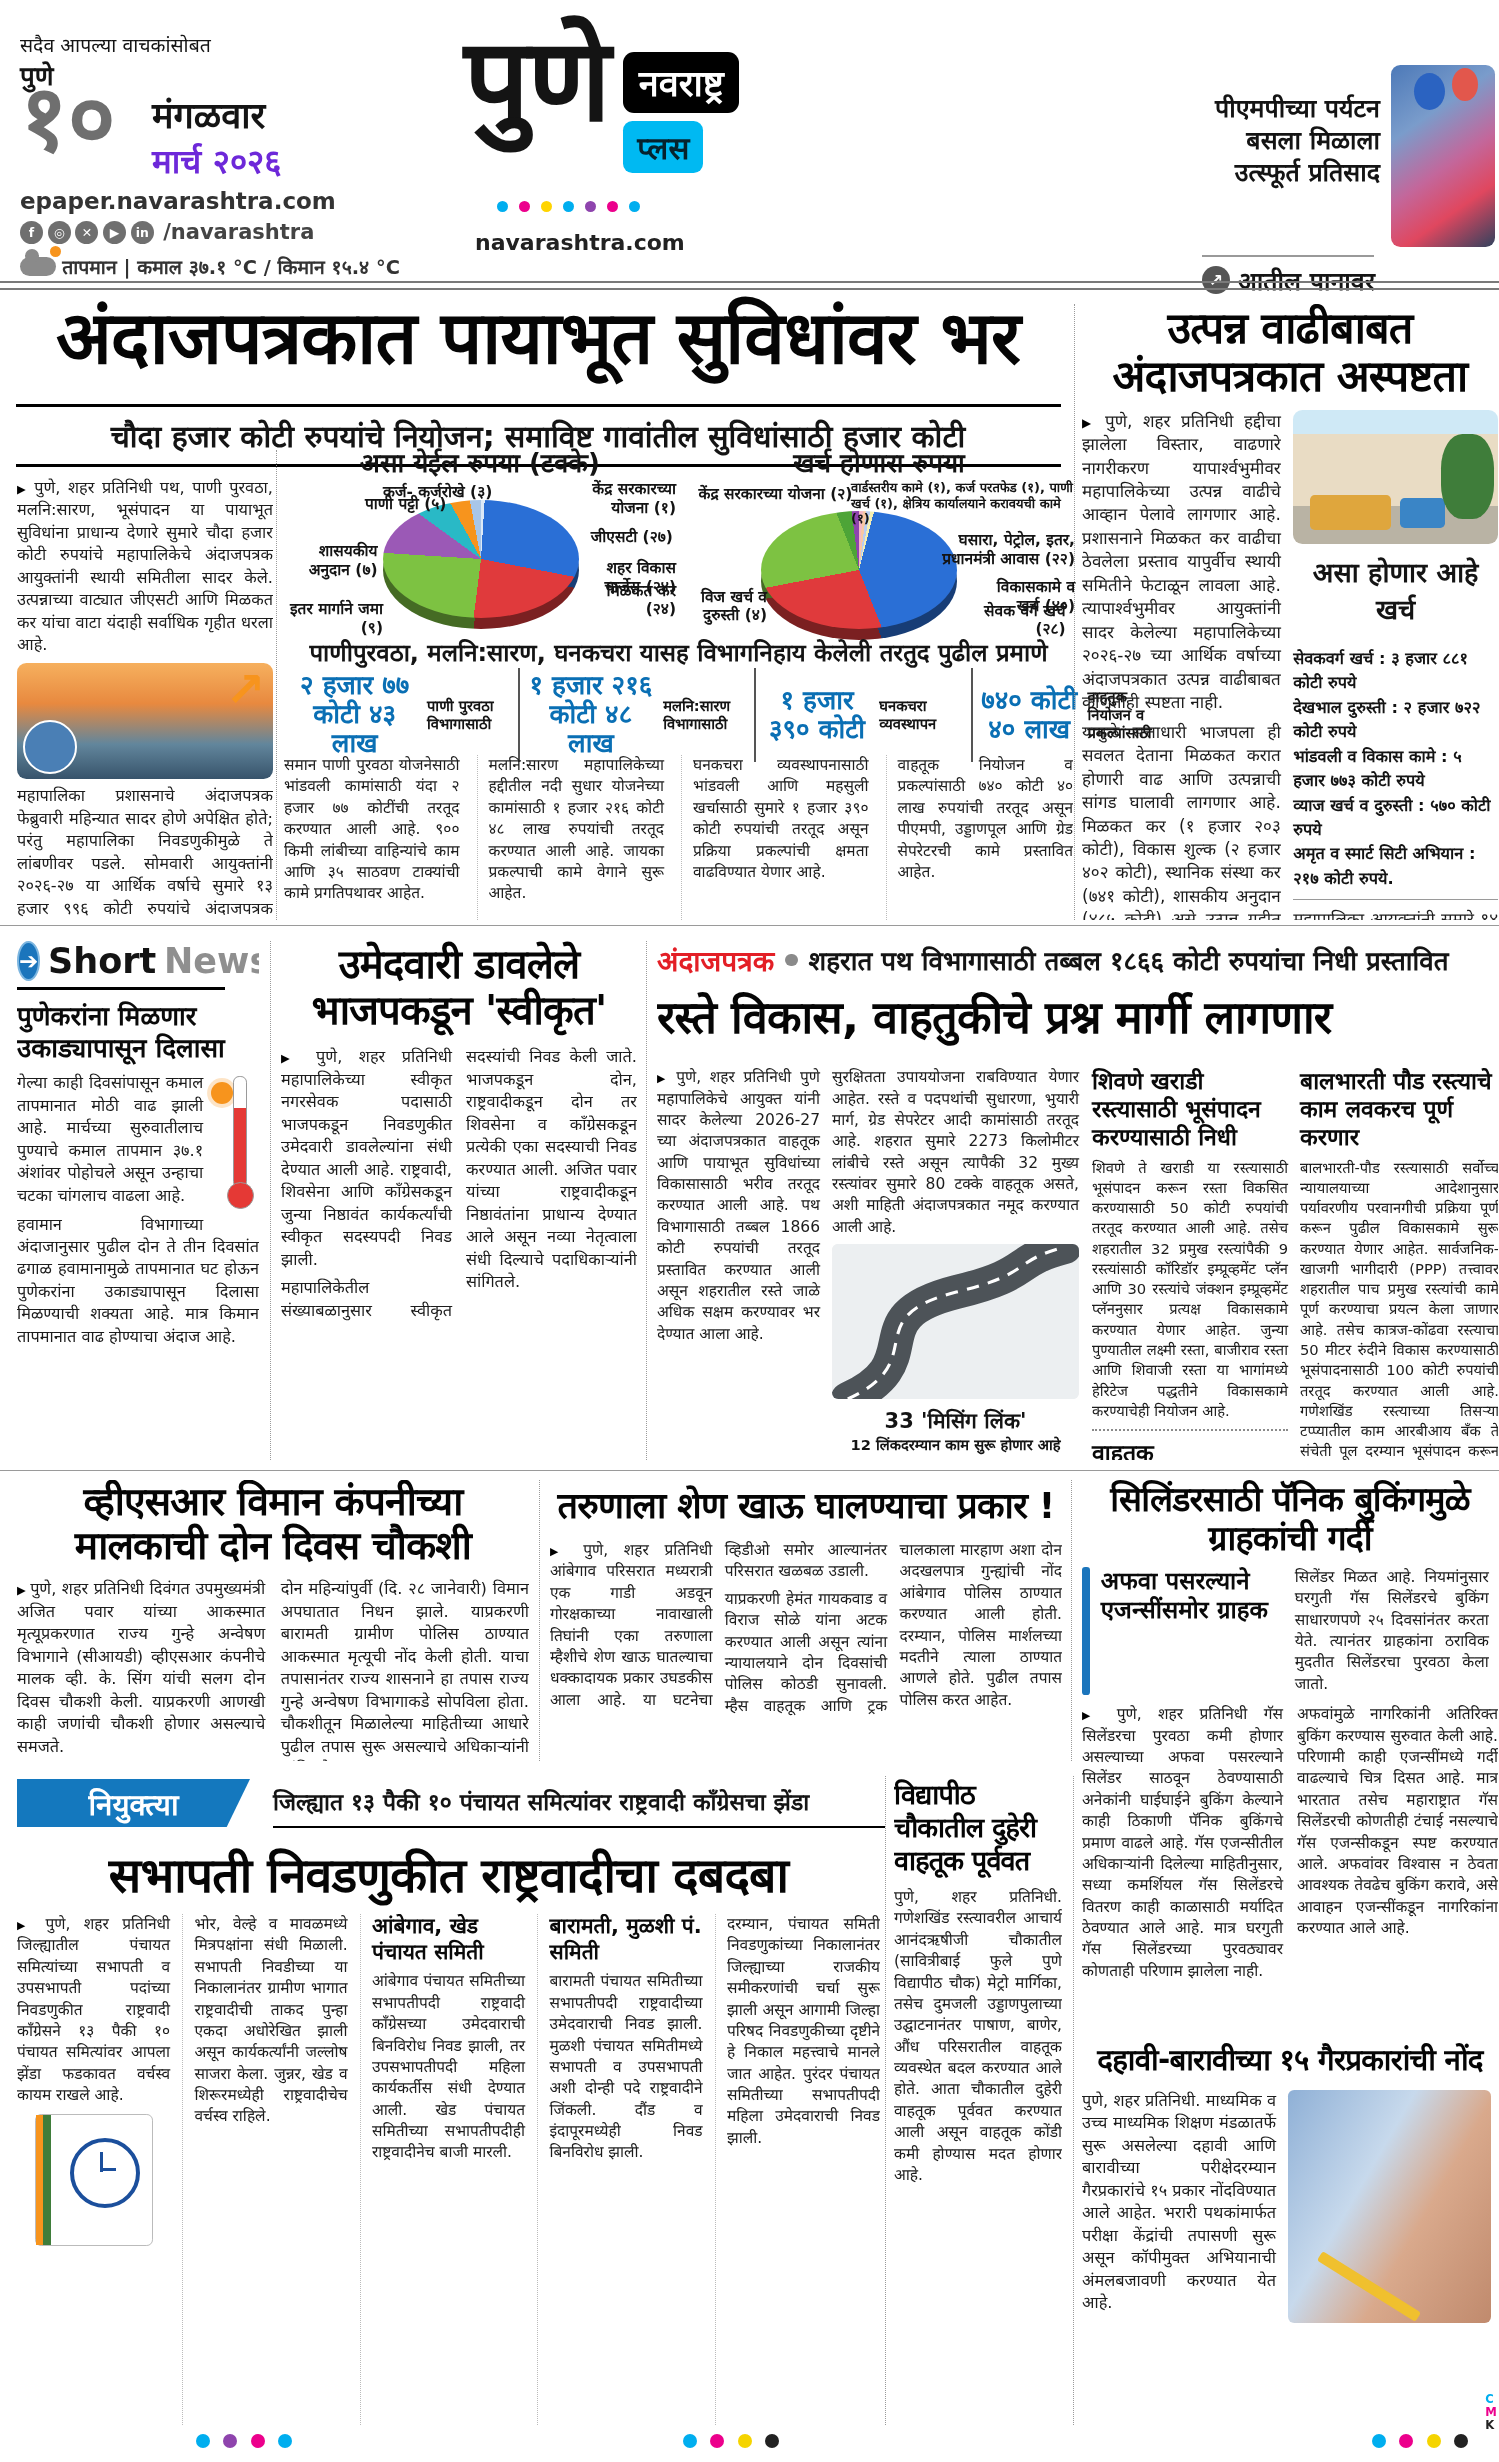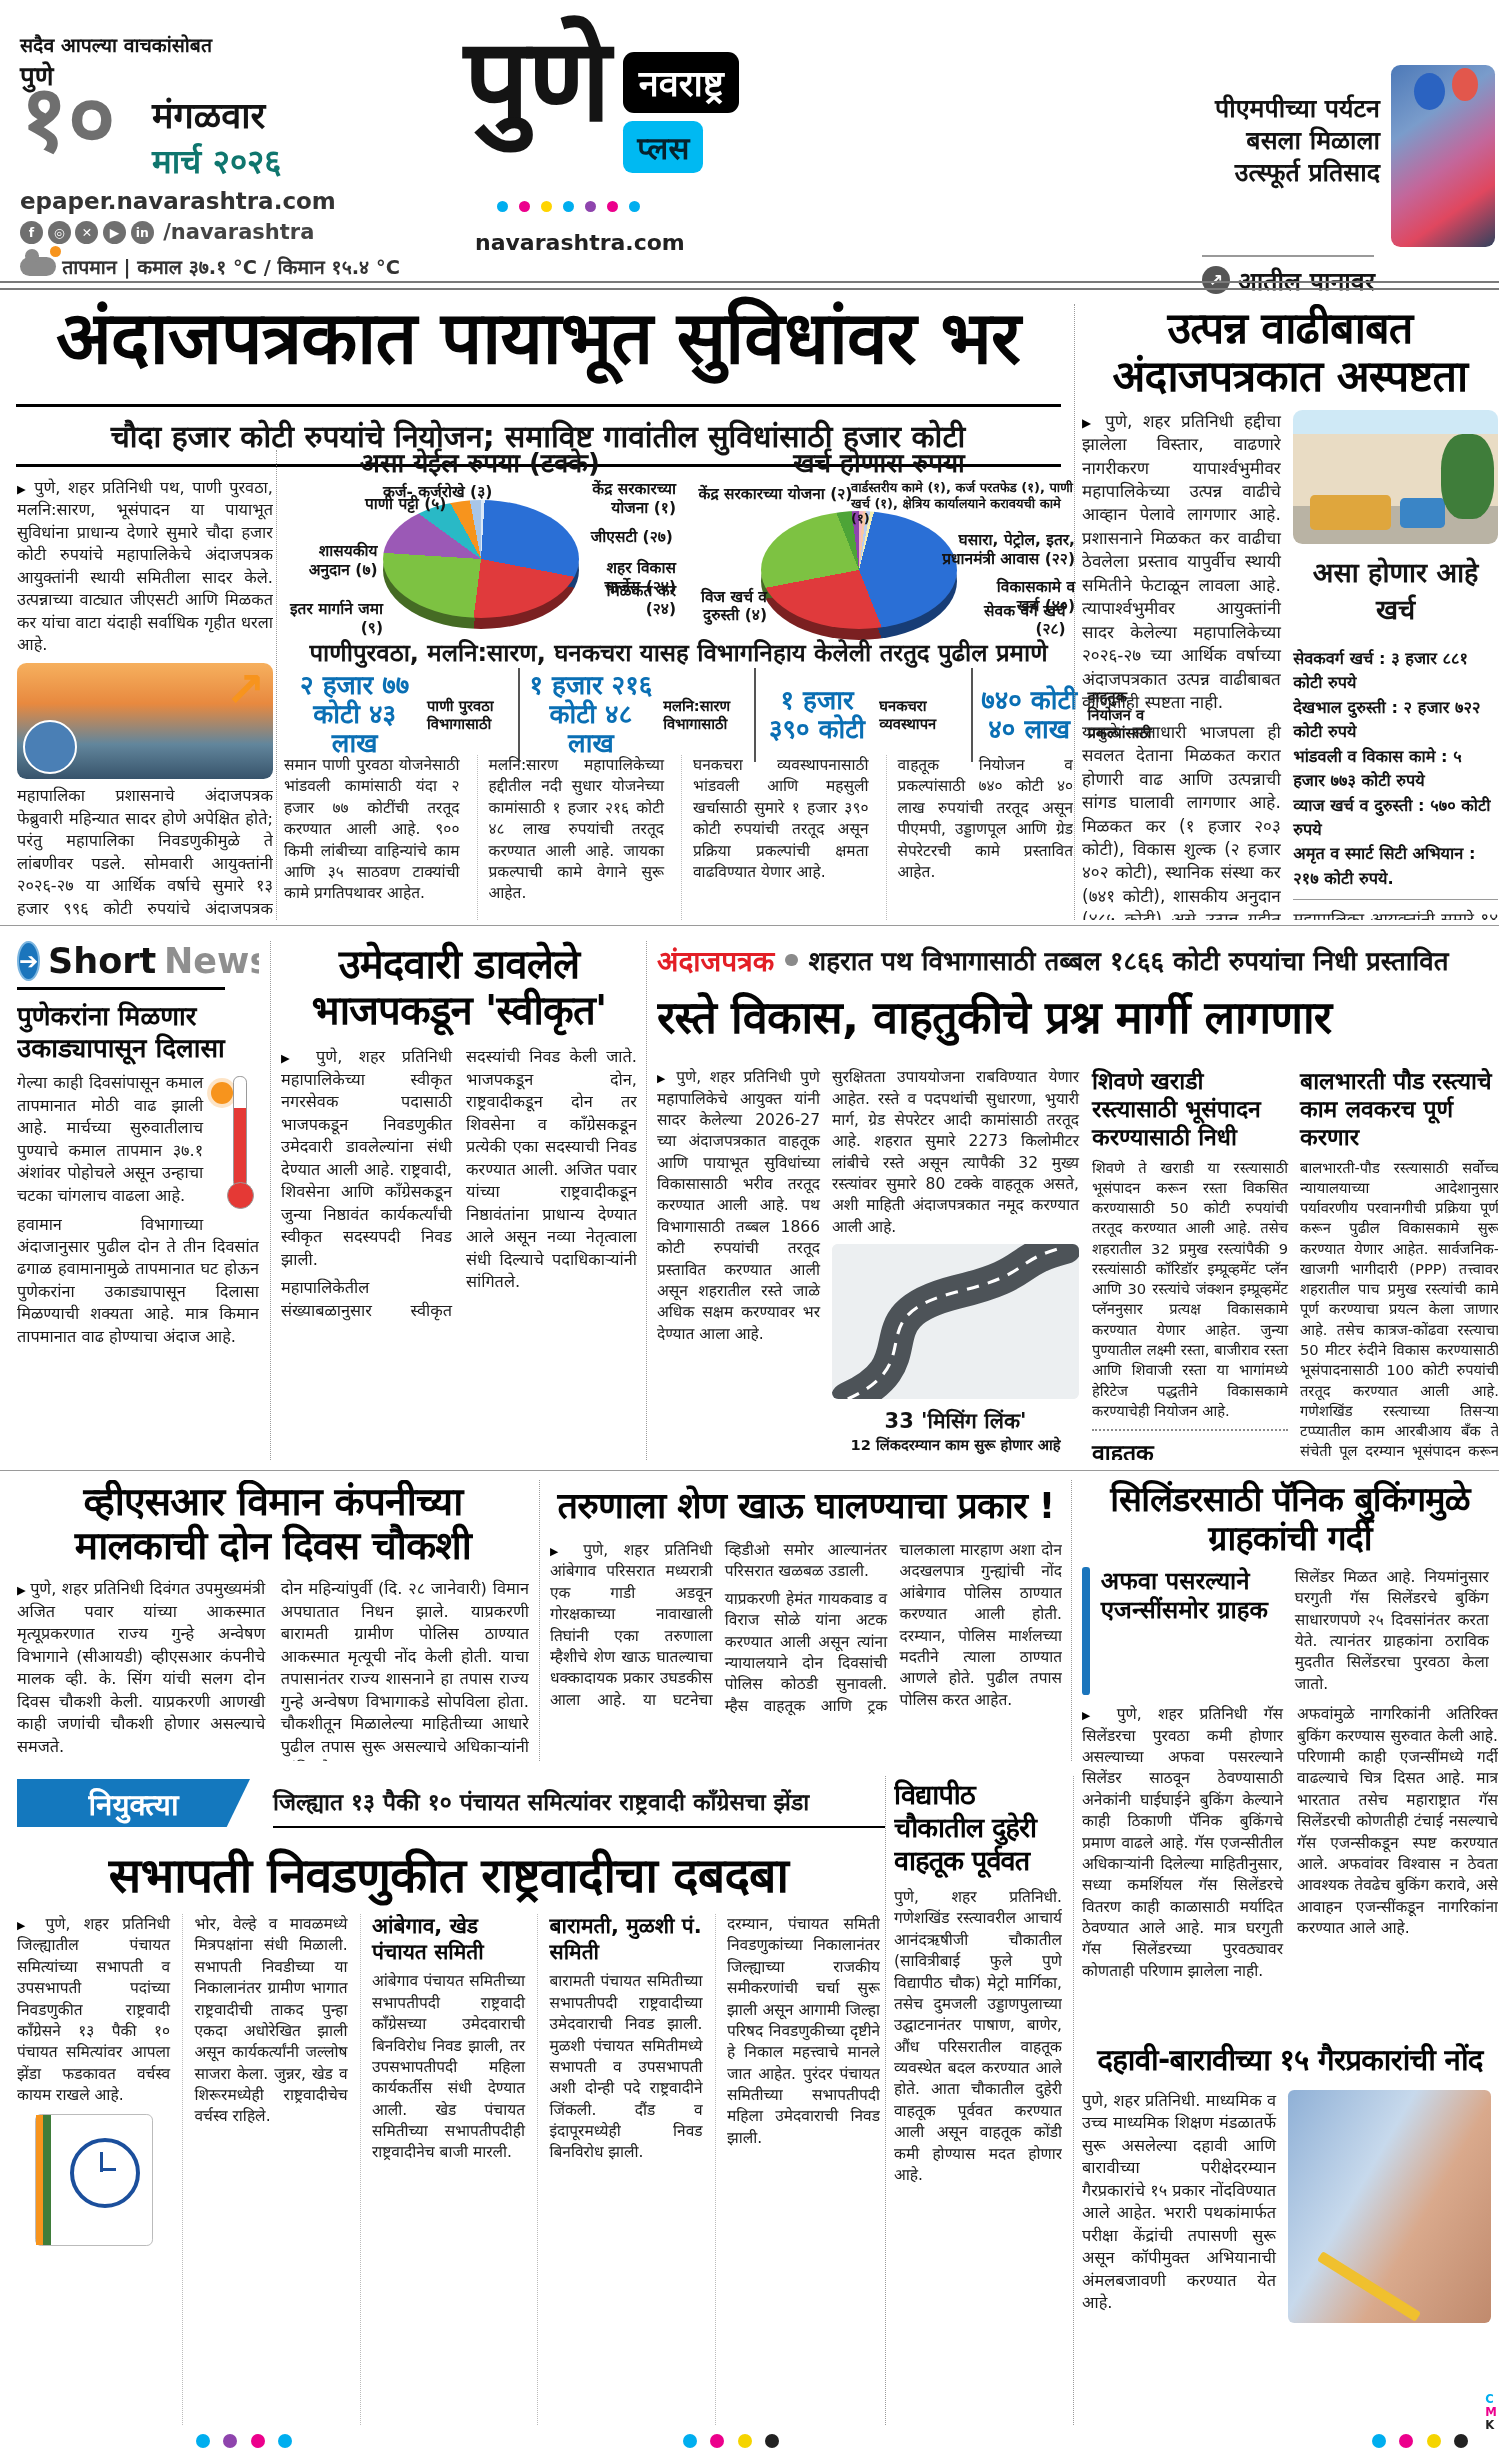--- a/index.html
+++ b/index.html
@@ -72,25 +72,25 @@
   .cloud::after{content:"";position:absolute;right:-4.7px;top:-11px;width:11px;height:11px;border-radius:50%;background:#f7941d;}
   .sn-icon{width:36px;height:36px;border-radius:50%;background:#1b75bc;color:#fff;display:inline-flex;align-items:center;justify-content:center;
            font-size:23px;font-weight:900;margin-right:7.8px;border:2.3px solid #7db6e0;}
   .footer-dot{width:14px;height:14px;border-radius:50%;display:inline-block;margin-right:9.3px;}
 </style>
 </head>
 <body>
 
 <div class="page">
 
-  <div class="abs" style="left:20px;top:31px;font-size:19.4px;font-weight:700;">सदैव आपल्या वाचकांसोबत</div>
+  <div class="abs" style="left:20px;top:31px;font-size:19.4px;font-weight:400;">सदैव आपल्या वाचकांसोबत</div>
   <div class="abs" style="left:20px;top:57px;font-size:26px;font-weight:800;">पुणे</div>
   <div class="abs day-num" style="left:20px;top:78px;">१०</div>
   <div class="abs" style="left:152px;top:90px;font-size:36px;font-weight:800;">मंगळवार</div>
-  <div class="abs" style="left:152px;top:138px;font-size:33px;font-weight:700;color:#0f766e;">मार्च २०२६</div>
+  <div class="abs" style="left:152px;top:138px;font-size:33px;font-weight:700;color:#6d28d9;">मार्च २०२६</div>
   <div class="abs" style="left:20px;top:188px;font-size:23px;font-weight:600;color:#333;">epaper.navarashtra.com</div>
   <div class="abs" style="left:20px;top:220px;display:flex;align-items:center;">
     <span class="soc">f</span>
     <span class="soc">◎</span>
     <span class="soc">✕</span>
     <span class="soc">▶</span>
     <span class="soc">in</span>
     <span style="font-size:21px;font-weight:700;color:#444;margin-left:4.7px;">/navarashtra</span>
   </div>
   <div class="abs" style="left:20px;top:253px;font-size:19.4px;font-weight:700;color:#333;display:flex;align-items:center;">

